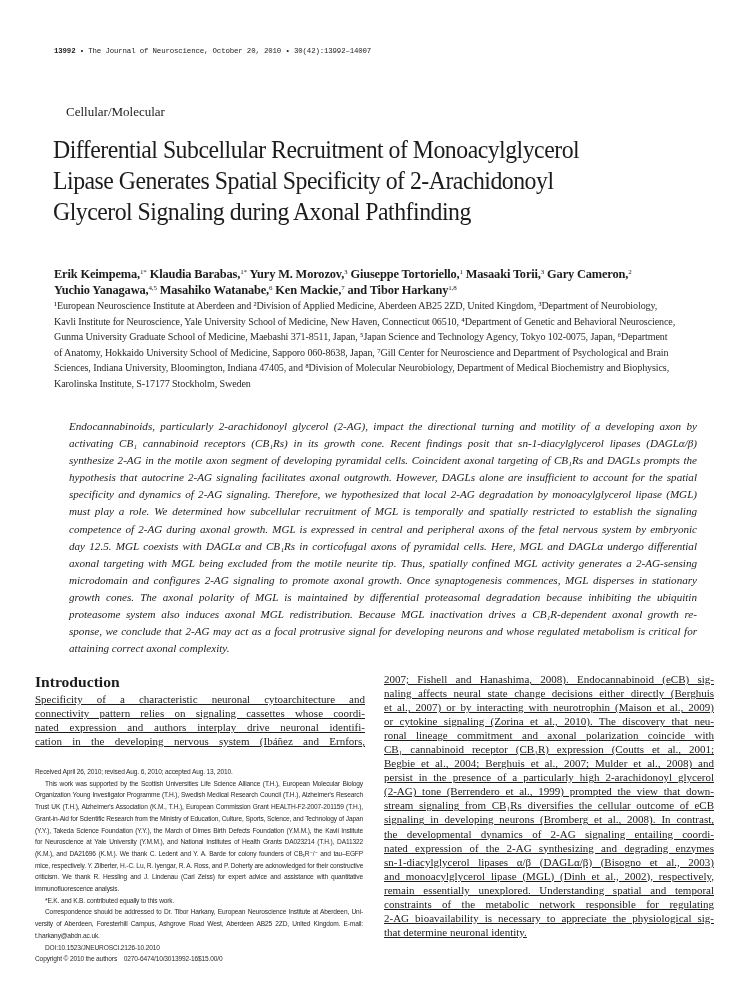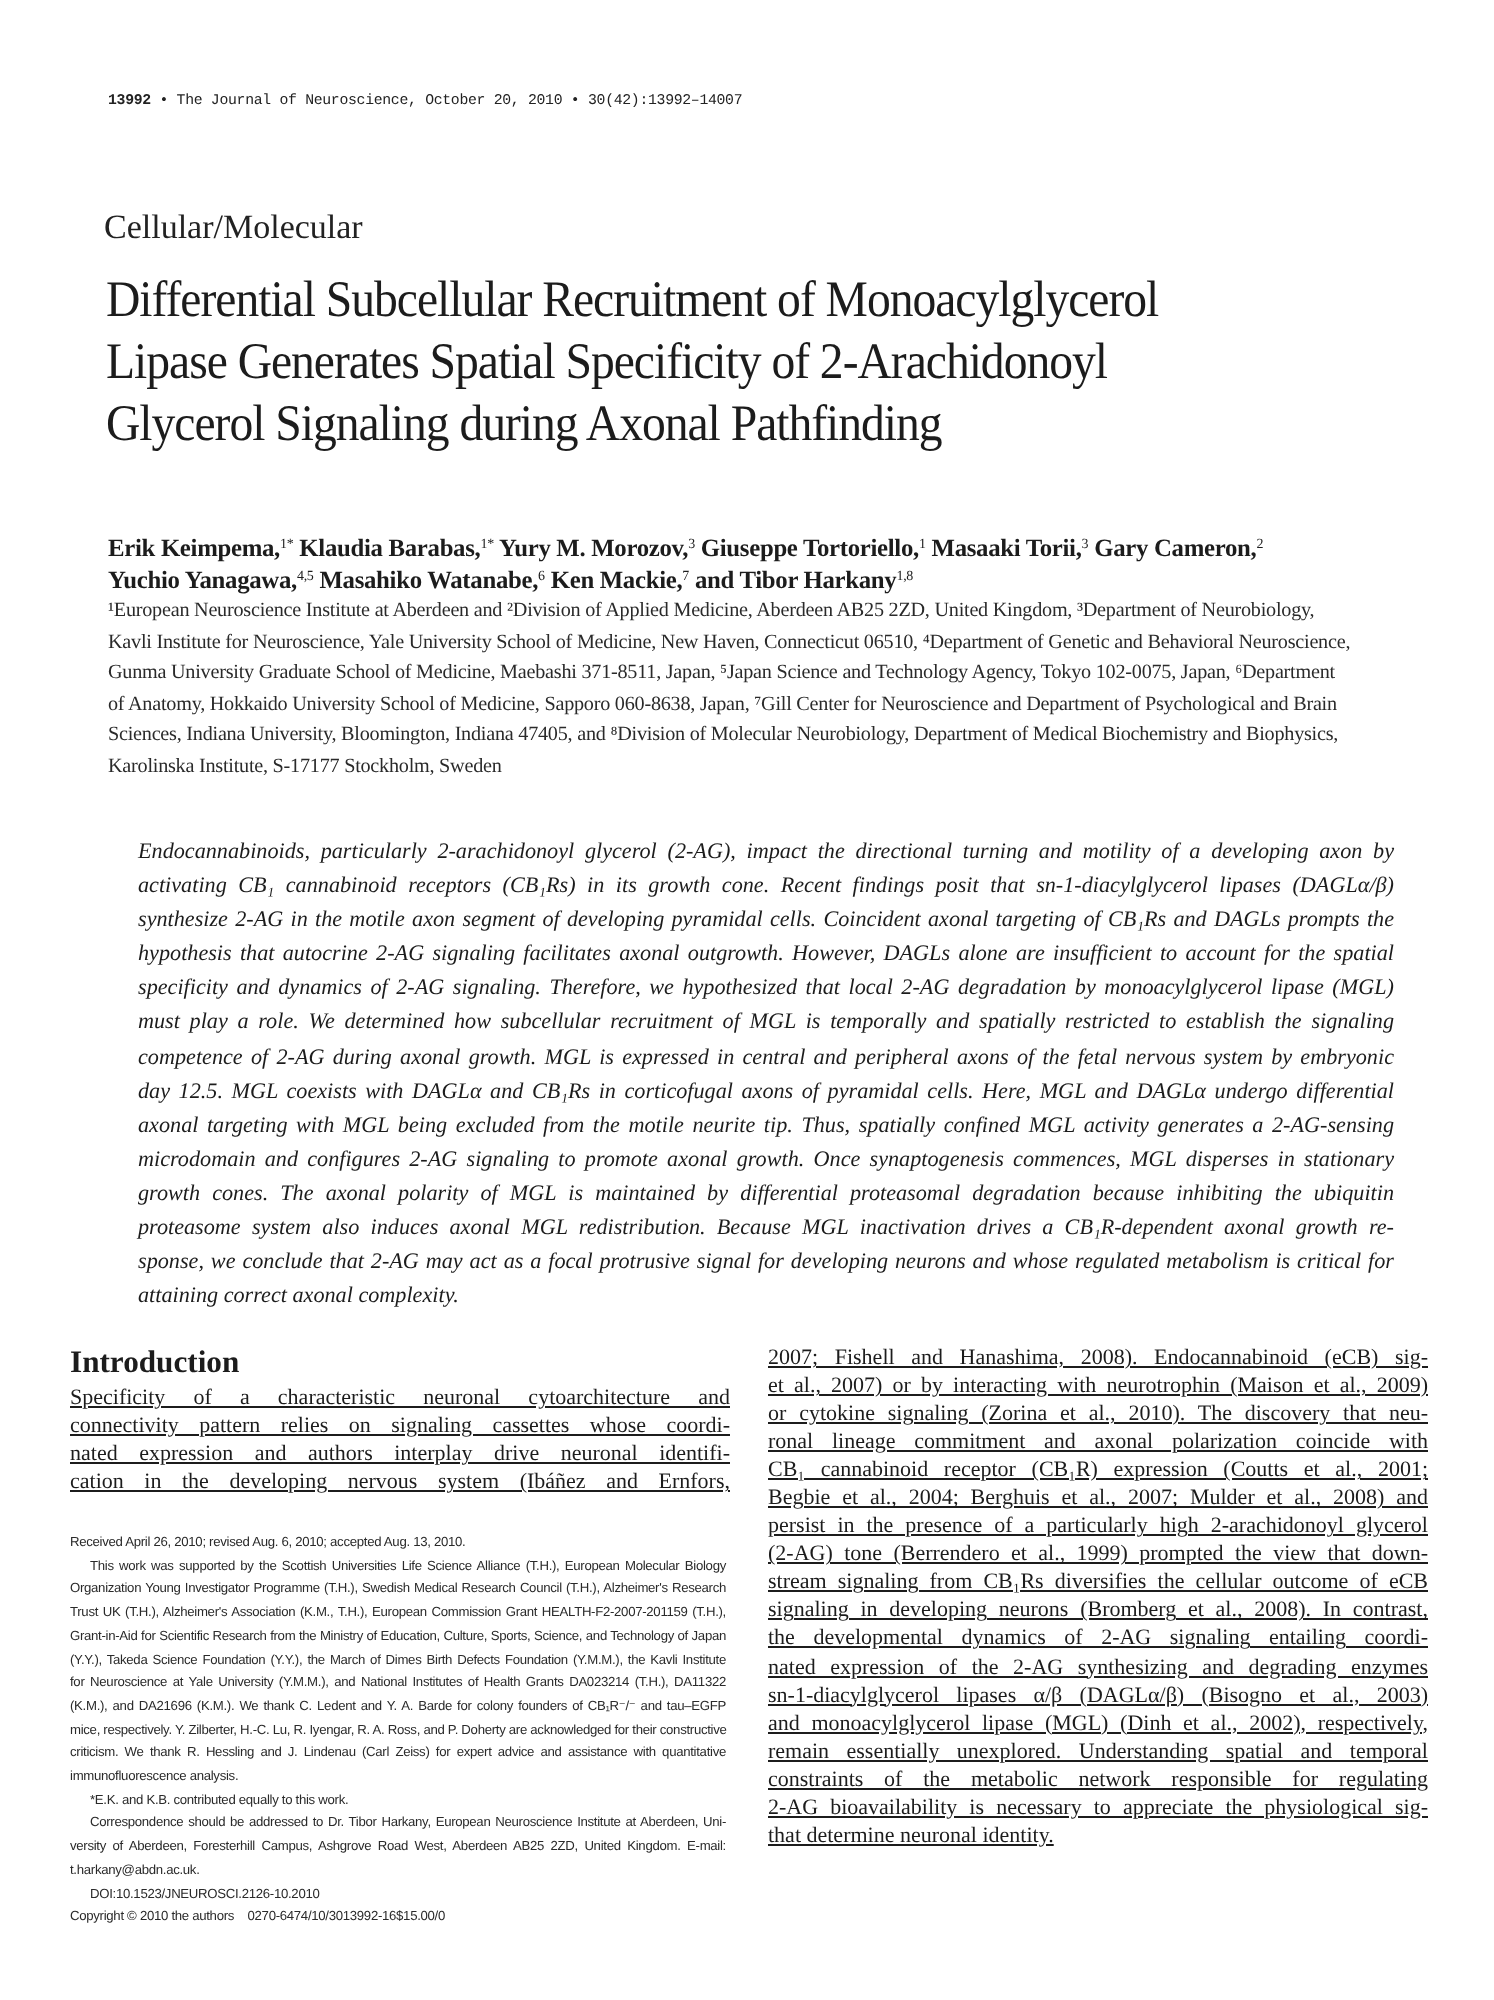--- a/index.html
+++ b/index.html
@@ -7,22 +7,22 @@
   body { position: relative; font-family: "Liberation Serif", "DejaVu Serif", serif; color: #1e1e1e; }
 
   .running-head {
     position: absolute; left: 54px; top: 47px;
     font-family: Liberation Mono, monospace;
     font-size: 7.4px; letter-spacing: -0.15px; color: #222;
   }
   .running-head b { font-weight: bold; }
 
   .section-label {
-    position: absolute; left: 52px; top: 104px;
-    font-size: 17px; color: #222;
+    position: absolute; left: 66px; top: 104px;
+    font-size: 13px; color: #222;
   }
 
   .title {
     position: absolute; left: 53px; top: 134px; width: 660px;
     font-size: 25.6px; line-height: 31px; font-weight: normal;
     letter-spacing: -0.55px; color: #1c1c1c;
     transform: scaleX(0.93); transform-origin: left top;
     white-space: nowrap;
   }
   .title div { white-space: nowrap; }
@@ -136,20 +136,21 @@
     <div>Specificity of a characteristic neuronal cytoarchitecture and</div>
     <div>connectivity pattern relies on signaling cassettes whose coordi-</div>
     <div>nated expression and authors interplay drive neuronal identifi-</div>
     <div>cation in the developing nervous system (Ibáñez and Ernfors,</div>
   </div>
 </div>
 
 <div class="col-right">
   <div class="body-text">
     <div>2007; Fishell and Hanashima, 2008). Endocannabinoid (eCB) sig-</div>
+    <div>naling affects neural state change decisions either directly (Berghuis</div>
     <div>et al., 2007) or by interacting with neurotrophin (Maison et al., 2009)</div>
     <div>or cytokine signaling (Zorina et al., 2010). The discovery that neu-</div>
     <div>ronal lineage commitment and axonal polarization coincide with</div>
     <div>CB₁ cannabinoid receptor (CB₁R) expression (Coutts et al., 2001;</div>
     <div>Begbie et al., 2004; Berghuis et al., 2007; Mulder et al., 2008) and</div>
     <div>persist in the presence of a particularly high 2-arachidonoyl glycerol</div>
     <div>(2-AG) tone (Berrendero et al., 1999) prompted the view that down-</div>
     <div>stream signaling from CB₁Rs diversifies the cellular outcome of eCB</div>
     <div>signaling in developing neurons (Bromberg et al., 2008). In contrast,</div>
     <div>the developmental dynamics of 2-AG signaling entailing coordi-</div>

